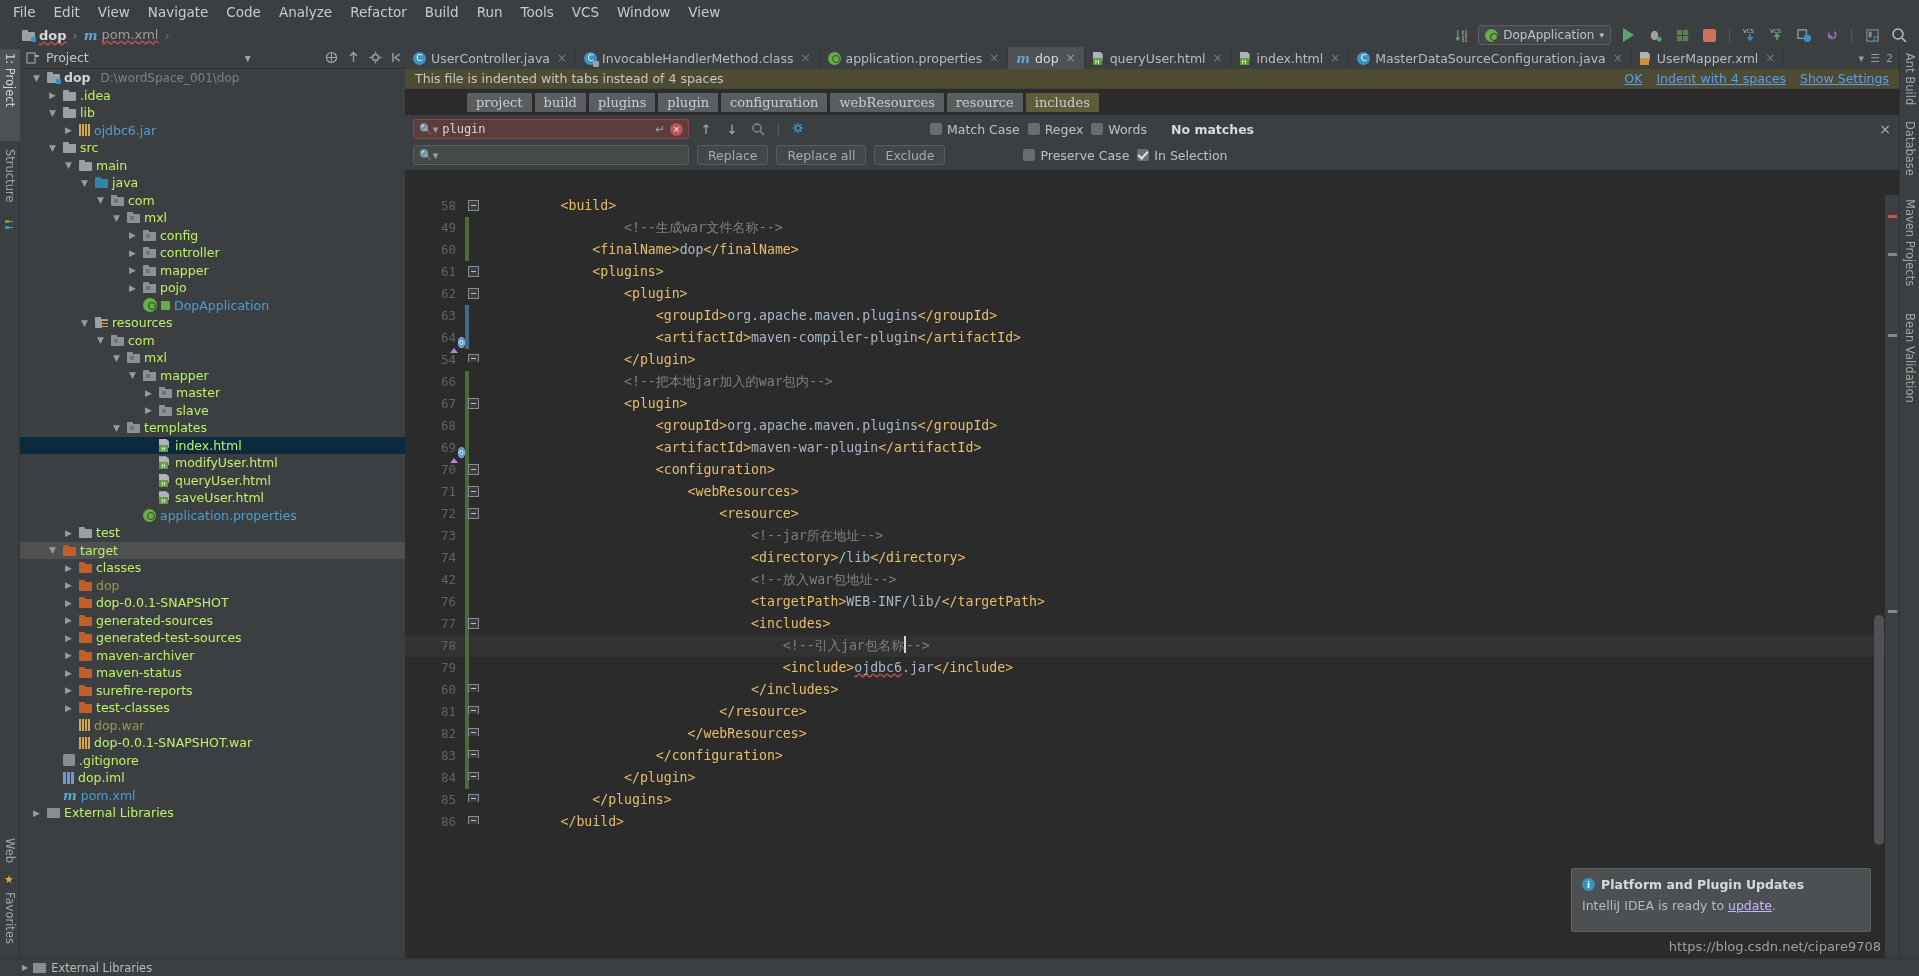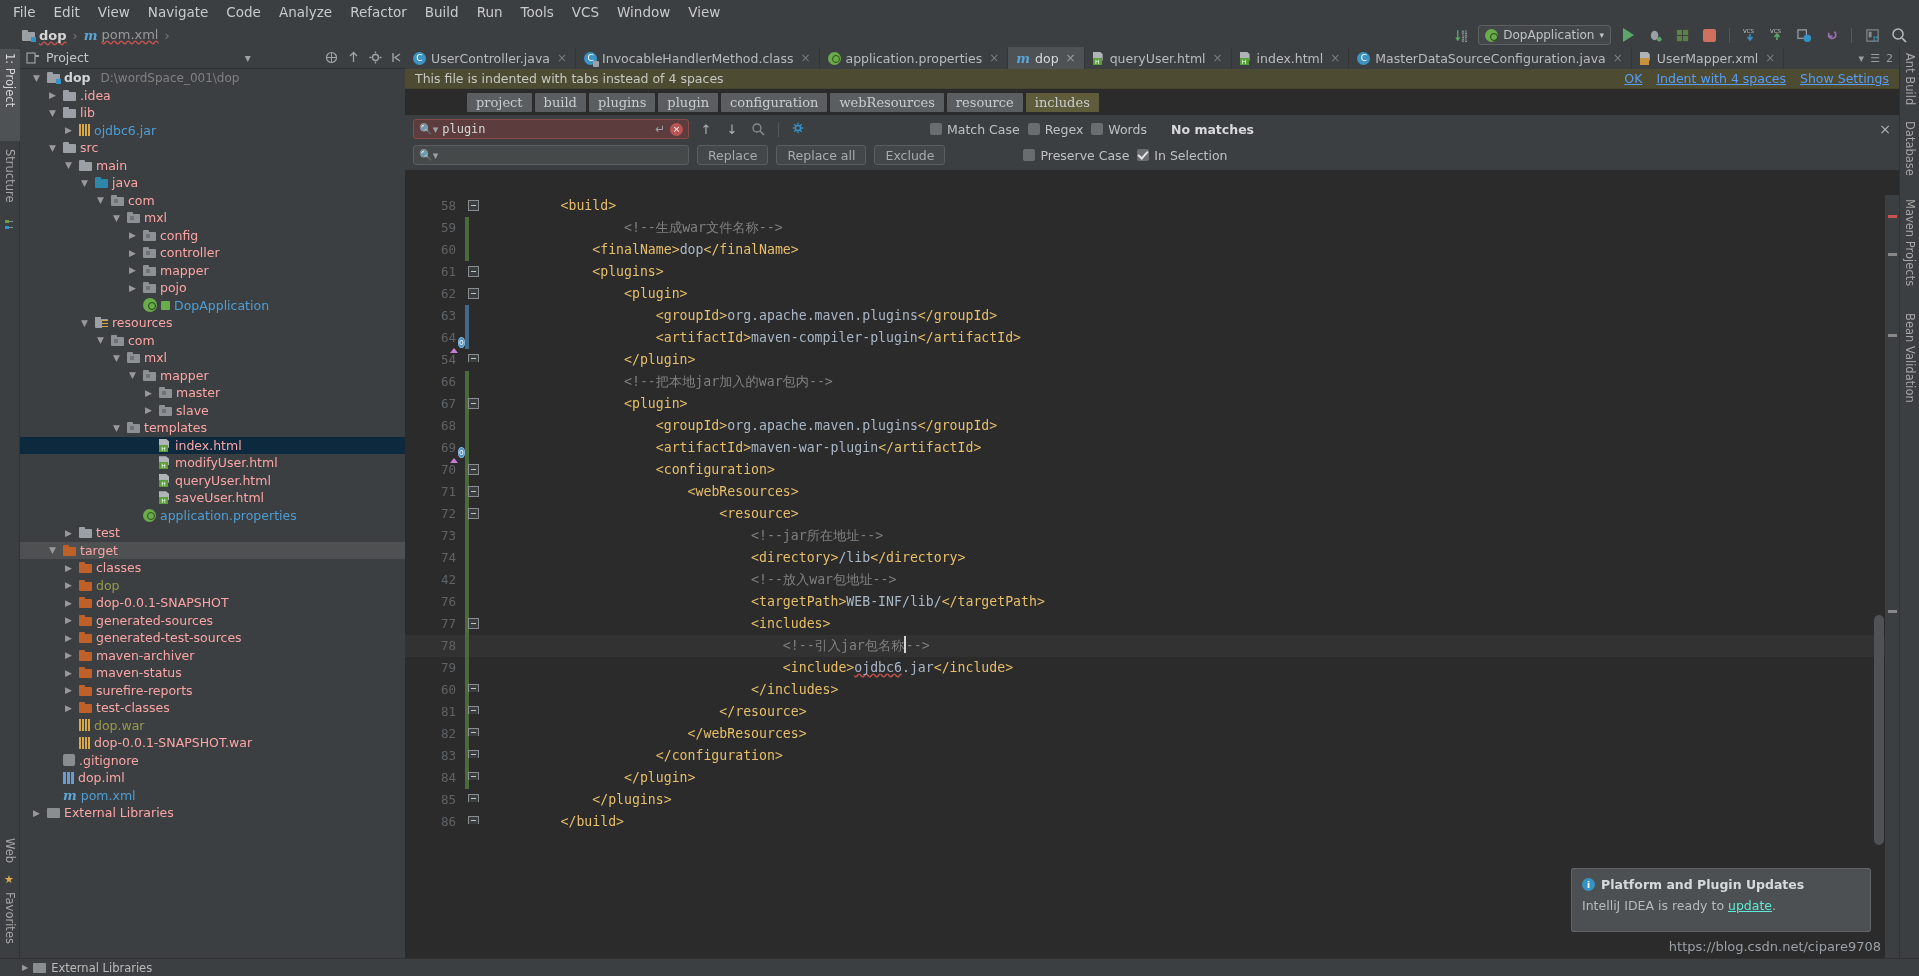--- a/index.html
+++ b/index.html
@@ -110,21 +110,21 @@
     position:absolute; top:22px; left:0; width:385px; height:885px; overflow:hidden;
     background:#3c3f41; font-size:12.5px;
   }
   .trow {
     height:17.5px; display:flex; align-items:center; gap:4px; white-space:nowrap;
     padding-right:4px; cursor:default;
   }
   .trow.sel { background:#0d293e; }
   .trow.hl { background:#4e5052; }
   .tw { width:13px; height:17px; display:flex;align-items:center;justify-content:center;color:#9a9a9a;font-size:9px; }
-  .tlabel { color:#fca5a5; }
+  .tlabel { color:#bef264; }
   .tlabel.blue { color:#4e9ed4; }
   .tlabel.olive { color:#9a9a4e; }
   .tlabel.bold { font-weight:bold; color:#d2d5d6; }
   .tpath { color:#808080; margin-left:6px; font-size:12px; }
   .ind { display:inline-block; }
 
   .jar-ico { width:11px;height:12px;background:linear-gradient(90deg,#d6a84b 0 2px,#3c3f41 2px 3px,#d6a84b 3px 5px,#3c3f41 5px 6px,#d6a84b 6px 8px,#3c3f41 8px 9px,#d6a84b 9px 11px); }
   .html-ico { width:12px;height:13px;position:relative; }
   .html-ico::before { content:"";position:absolute;left:0;top:0;width:10px;height:9px;background:#b0b4b8;clip-path:polygon(0 0,70% 0,100% 28%,100% 100%,0 100%); }
   .html-ico::after { content:"H";position:absolute;left:0;bottom:0;width:9px;height:7px;background:#5a9e3a;color:#fff;font-size:6px;line-height:7px;text-align:center;font-family:"DejaVu Sans",sans-serif; }
@@ -274,21 +274,21 @@
   .ed-scroll { position:absolute; right:0; width:10px; background:#4e5254; border-radius:5px; }
 
   
   .popup {
     position:absolute; right:28px; bottom:26px; width:300px; height:64px;
     background:#4c5052; border:1px solid #5f6364; border-radius:2px;
     padding:8px 10px; color:#c6c9ca; font-size:12.5px;
   }
   .popup .title { color:#d7dadb; font-weight:bold; display:flex;align-items:center;gap:6px; font-size:12.5px;}
   .popup .body { margin-top:6px; color:#b8bbbc; font-size:12.5px; }
-  .popup a { color:#5eead4; text-decoration:underline; }
+  .popup a { color:#c4b5fd; text-decoration:underline; }
   .info-ico { width:13px;height:13px;border-radius:50%;background:#3592c4;color:#fff;font-size:9px;
               display:flex;align-items:center;justify-content:center;font-weight:bold; }
   .watermark {
     position:absolute; right:18px; bottom:4px; color:#9aa0a6; font-size:13px;
     font-family:"DejaVu Sans", sans-serif;
   }
 
   .star { color:#d6a84b; font-size:11px; }
 </style>
 </head>
@@ -915,21 +915,21 @@
     <div style="position:absolute;left:0;right:0;top:148px;bottom:0;background:#2b2b2b;overflow:hidden">
       <div class="codearea" id="codearea">
           <div class="cline">
             <span class="gutter">58</span>
             <span class="foldcol">
               <span class="fold-minus"></span>
             </span>
             <span class="codetext">&nbsp;&nbsp;&nbsp;&nbsp;&nbsp;&nbsp;&nbsp;&nbsp;<span class="tag">&lt;build&gt;</span></span>
           </div>
           <div class="cline">
-            <span class="gutter">59</span>
+            <span class="gutter">49</span>
             <span class="chbar green" style="top:0;height:22px"></span>
             <span class="foldcol"></span>
             <span class="codetext">&nbsp;&nbsp;&nbsp;&nbsp;&nbsp;&nbsp;&nbsp;&nbsp;&nbsp;&nbsp;&nbsp;&nbsp;&nbsp;&nbsp;&nbsp;&nbsp;<span class="cmt">&lt;!--生成war文件名称--&gt;</span></span>
           </div>
           <div class="cline">
             <span class="gutter">60</span>
             <span class="chbar green" style="top:0;height:22px"></span>
             <span class="foldcol"></span>
             <span class="codetext">&nbsp;&nbsp;&nbsp;&nbsp;&nbsp;&nbsp;&nbsp;&nbsp;&nbsp;&nbsp;&nbsp;&nbsp;<span class="tag">&lt;finalName&gt;</span><span class="txt">dop</span><span class="tag">&lt;/finalName&gt;</span></span>
           </div>

